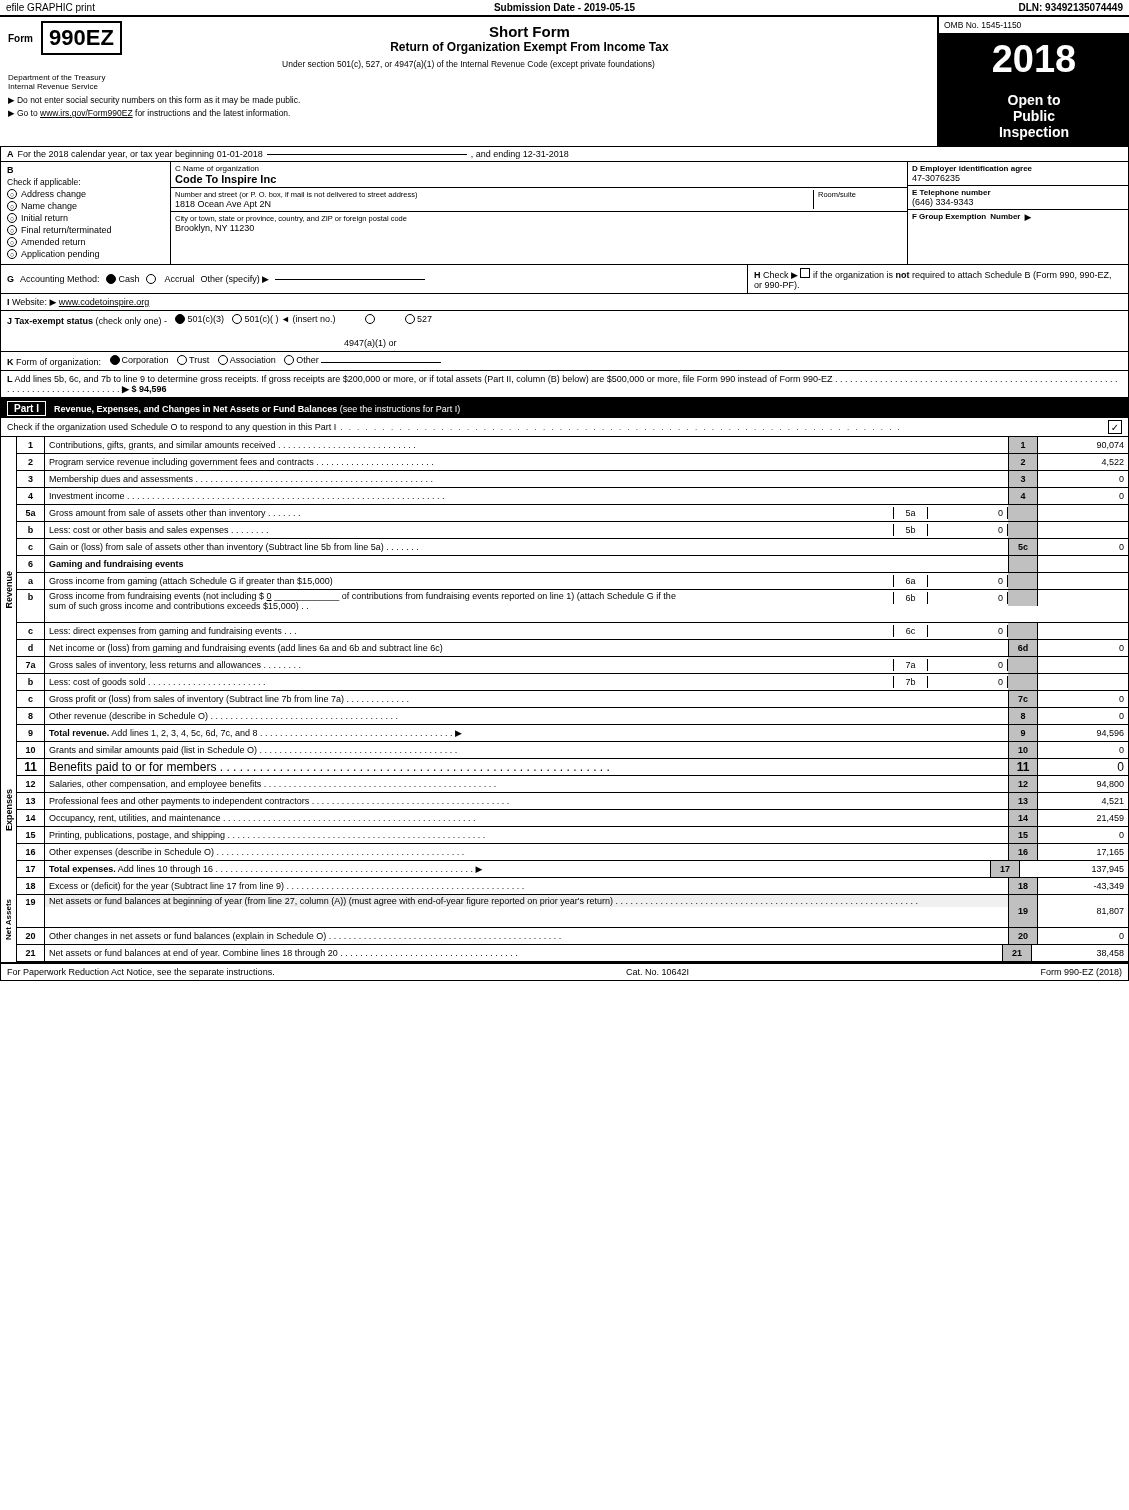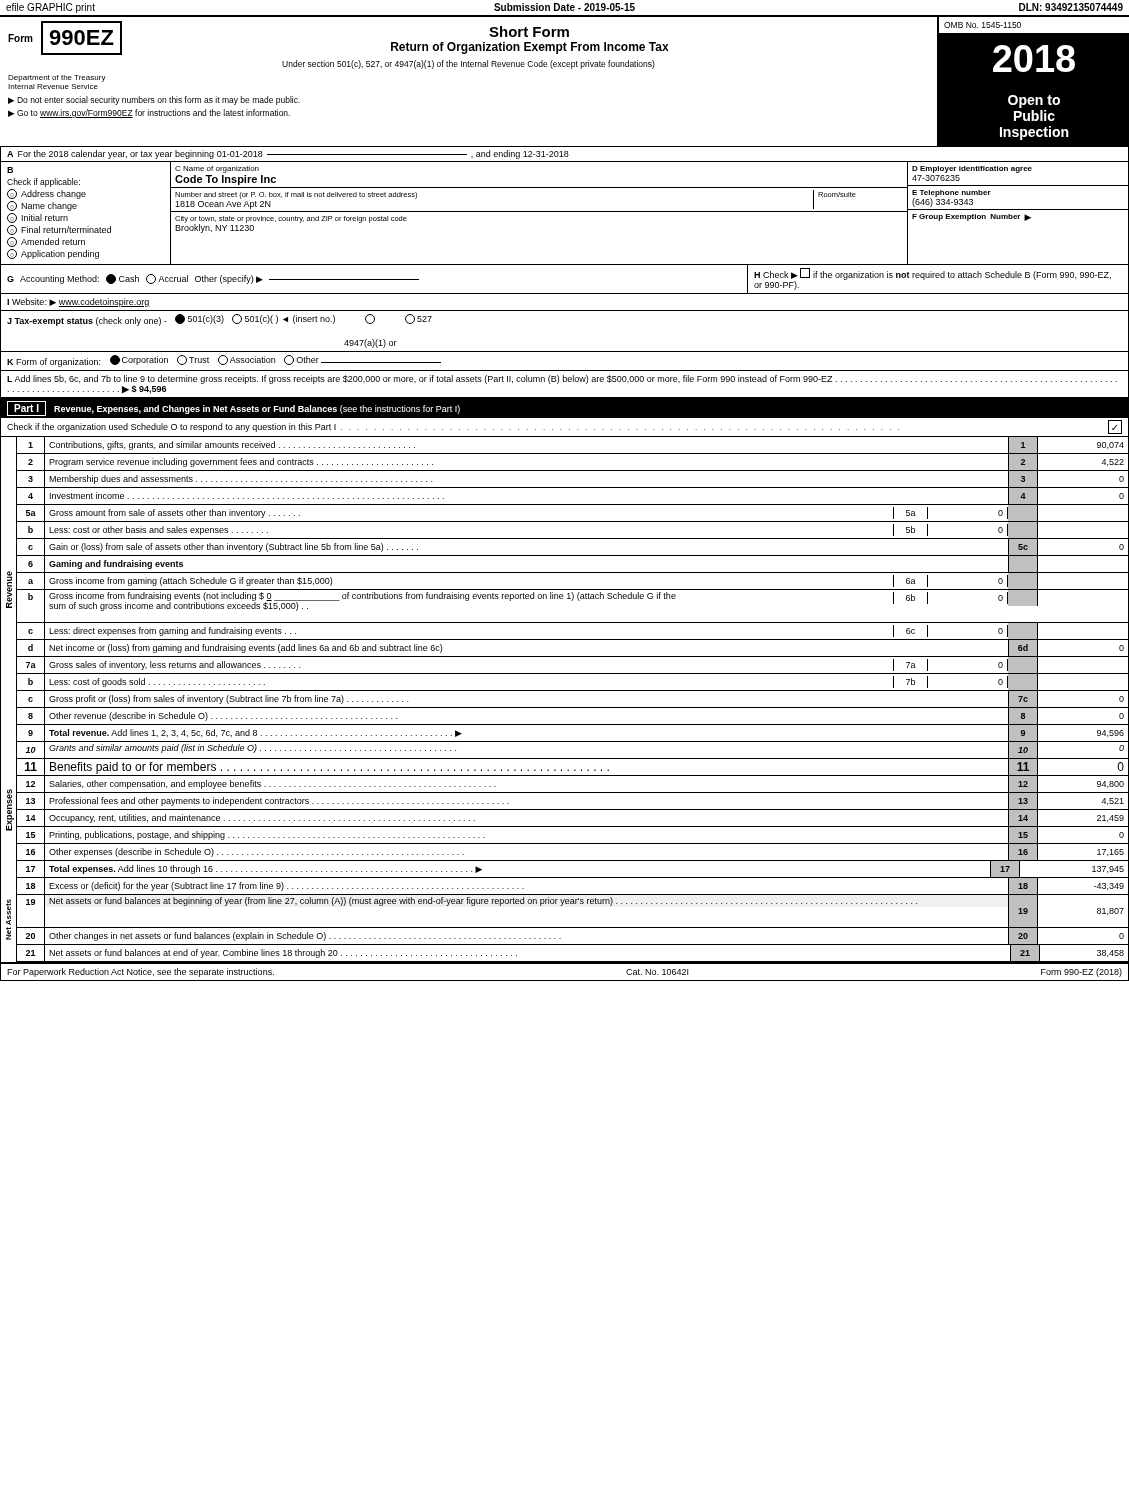--- a/index.html
+++ b/index.html
@@ -166,21 +166,21 @@
   </div>
 
   <div style="display:flex; border-bottom:1px solid #000; border-left:1px solid #000; border-right:1px solid #000; font-size:9px;">
     <div style="flex:1; padding:3px 6px; border-right:1px solid #000; display:flex; align-items:center; gap:6px; flex-wrap:wrap;">
       <span style="font-weight:bold;">G</span>
       <span>Accounting Method:</span>
       <span style="display:inline-flex; align-items:center; gap:3px;">
         <span style="width:10px;height:10px;border-radius:50%;border:1px solid #000;background:#000;display:inline-block;"></span>
         <span>Cash</span>
       </span>
-      <span style="display:inline-flex; gap:3px;">
+      <span style="display:inline-flex; gap:9px;">
         <span style="width:10px;height:10px;border-radius:50%;border:1px solid #000;display:inline-block;"></span>
         <span>Accrual</span>
       </span>
       <span>Other (specify) ▶</span>
       <span style="border-bottom:1px solid #000; width:150px; display:inline-block;"></span>
     </div>
     <div style="width:380px; padding:3px 6px; font-size:9px;">
       <span style="font-weight:bold;">H</span>
       <span> Check ▶ </span>
       <span style="width:10px;height:10px;border:1px solid #000;display:inline-block;"></span>
@@ -403,21 +403,21 @@
       </div>
     </div>
   </div>
 
   <div style="display:flex; border-left:1px solid #000; border-right:1px solid #000;">
     <div style="width:16px; border-right:1px solid #000; display:flex; align-items:center; justify-content:center;">
       <div style="writing-mode:vertical-rl; transform:rotate(180deg); font-weight:bold; font-size:9px;">Expenses</div>
     </div>
     <div style="flex:1;">
 
-      <div style="display:flex; border-bottom:1px solid #000; min-height:16px; align-items:flex-start; font-size:9px;font-style:italic;">
+      <div style="display:flex; border-bottom:1px solid #000; min-height:16px; align-items:center; font-size:9px;">
         <div style="width:28px;text-align:center;font-weight:bold;border-right:1px solid #000;padding:1px;min-height:16px;display:flex;align-items:center;justify-content:center;flex-shrink:0;">10</div>
         <div style="flex:1;padding:1px 4px;">Grants and similar amounts paid (list in Schedule O) . . . . . . . . . . . . . . . . . . . . . . . . . . . . . . . . . . . . . . . .</div>
         <div style="width:30px;background:#c0c0c0;text-align:center;font-weight:bold;border-left:1px solid #000;border-right:1px solid #000;padding:1px;min-height:16px;display:flex;align-items:center;justify-content:center;flex-shrink:0;">10</div>
         <div style="width:90px;text-align:right;padding:1px 4px;flex-shrink:0;">0</div>
       </div>
 
       <div style="display:flex; border-bottom:1px solid #000; min-height:16px; align-items:center; font-size:12px;">
         <div style="width:28px;text-align:center;font-weight:bold;border-right:1px solid #000;padding:1px;min-height:16px;display:flex;align-items:center;justify-content:center;flex-shrink:0;">11</div>
         <div style="flex:1;padding:1px 4px;">Benefits paid to or for members . . . . . . . . . . . . . . . . . . . . . . . . . . . . . . . . . . . . . . . . . . . . . . . . . . . . . . . . . . .</div>
         <div style="width:30px;background:#c0c0c0;text-align:center;font-weight:bold;border-left:1px solid #000;border-right:1px solid #000;padding:1px;min-height:16px;display:flex;align-items:center;justify-content:center;flex-shrink:0;">11</div>
@@ -498,21 +498,21 @@
         <div style="width:28px;text-align:center;font-weight:bold;border-right:1px solid #000;padding:1px;min-height:16px;display:flex;align-items:center;justify-content:center;flex-shrink:0;">20</div>
         <div style="flex:1;padding:1px 4px;">Other changes in net assets or fund balances (explain in Schedule O) . . . . . . . . . . . . . . . . . . . . . . . . . . . . . . . . . . . . . . . . . . . . . . .</div>
         <div style="width:30px;background:#c0c0c0;text-align:center;font-weight:bold;border-left:1px solid #000;border-right:1px solid #000;padding:1px;min-height:16px;display:flex;align-items:center;justify-content:center;flex-shrink:0;">20</div>
         <div style="width:90px;text-align:right;padding:1px 4px;flex-shrink:0;">0</div>
       </div>
 
       <div style="display:flex; border-bottom:1px solid #000; min-height:16px; align-items:center; font-size:9px;">
         <div style="width:28px;text-align:center;font-weight:bold;border-right:1px solid #000;padding:1px;min-height:16px;display:flex;align-items:center;justify-content:center;flex-shrink:0;">21</div>
         <div style="flex:1;padding:1px 4px;">Net assets or fund balances at end of year. Combine lines 18 through 20 . . . . . . . . . . . . . . . . . . . . . . . . . . . . . . . . . . . .</div>
         <div style="width:30px;background:#c0c0c0;text-align:center;font-weight:bold;border-left:1px solid #000;border-right:1px solid #000;padding:1px;min-height:16px;display:flex;align-items:center;justify-content:center;flex-shrink:0;">21</div>
-        <div style="width:88px;text-align:right;padding:1px 4px;flex-shrink:0;">38,458</div>
+        <div style="width:96px;text-align:right;padding:1px 4px;flex-shrink:0;">38,458</div>
       </div>
     </div>
   </div>
 
   <div style="border-top:2px solid #000; border-left:1px solid #000; border-right:1px solid #000; border-bottom:1px solid #000; font-size:9px; padding:3px 6px; display:flex; justify-content:space-between;">
     <span>For Paperwork Reduction Act Notice, see the separate instructions.</span>
     <span>Cat. No. 10642I</span>
     <span>Form 990-EZ (2018)</span>
   </div>
 

